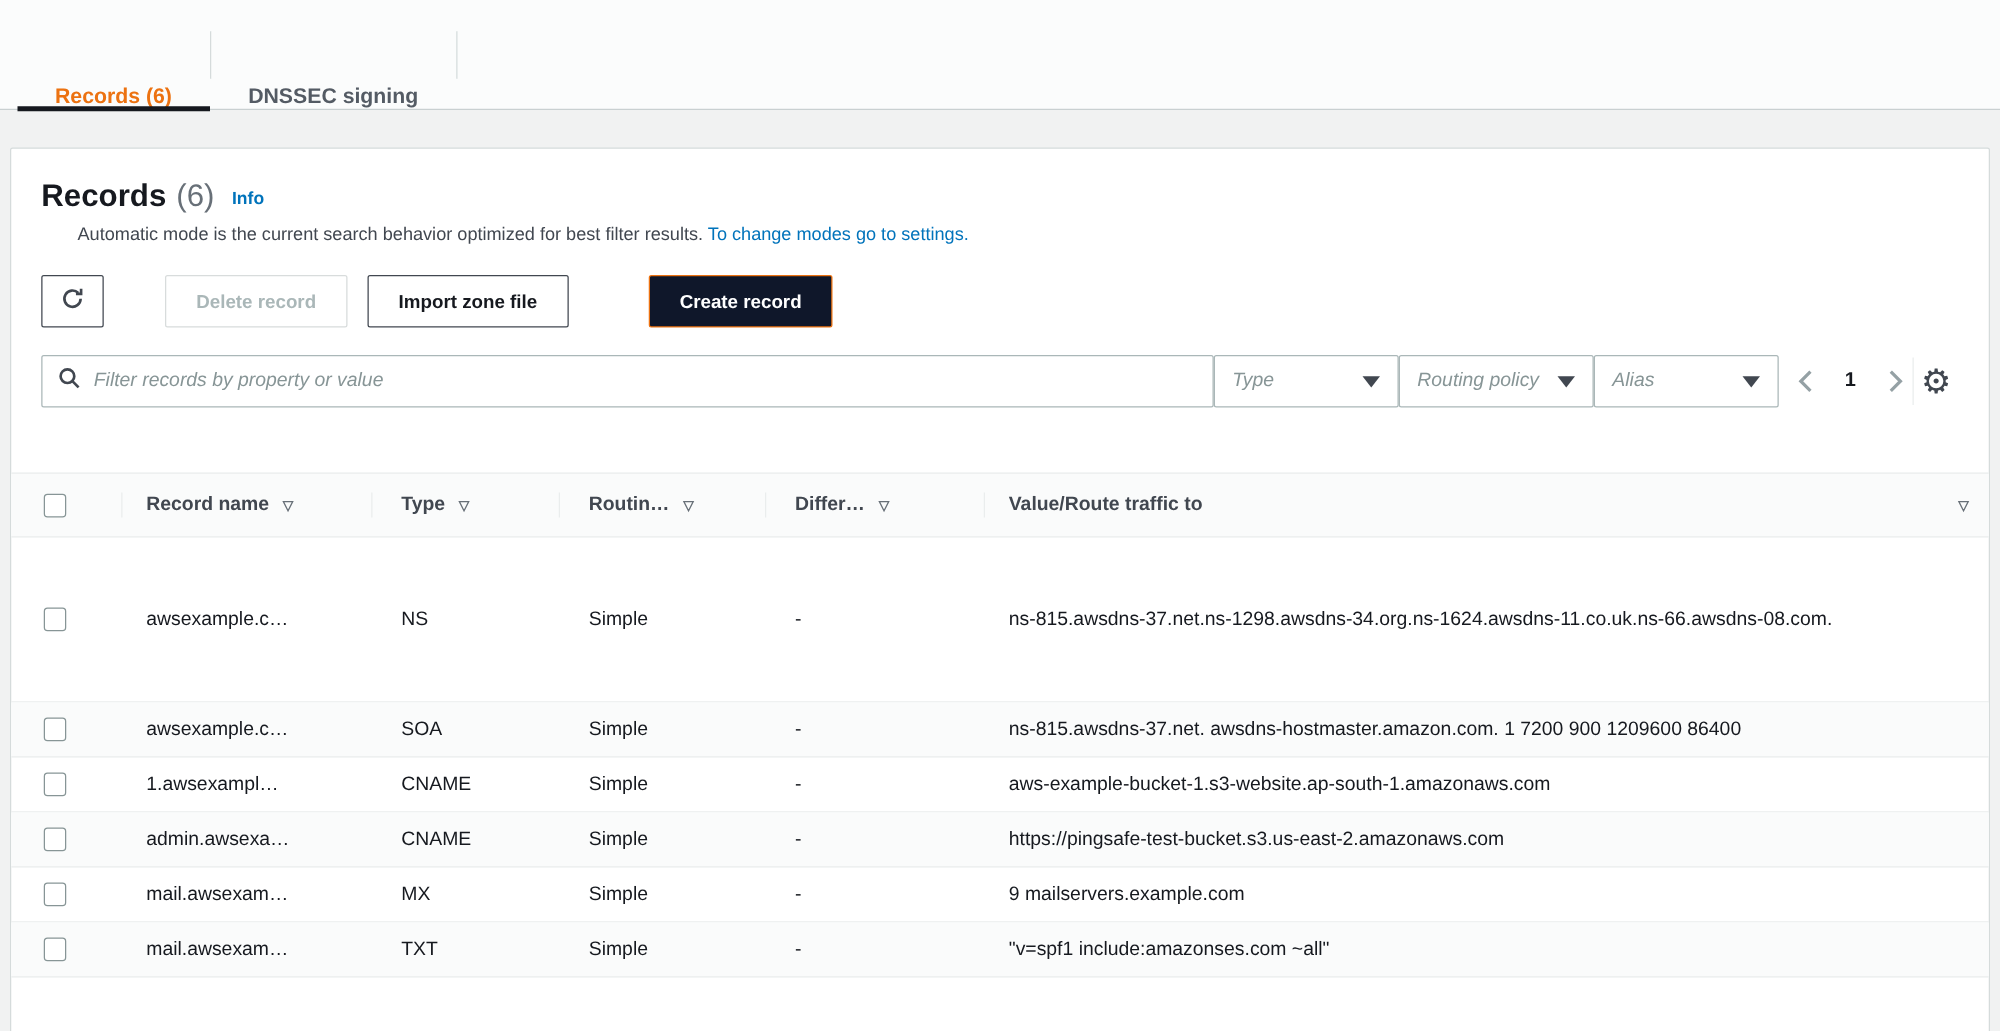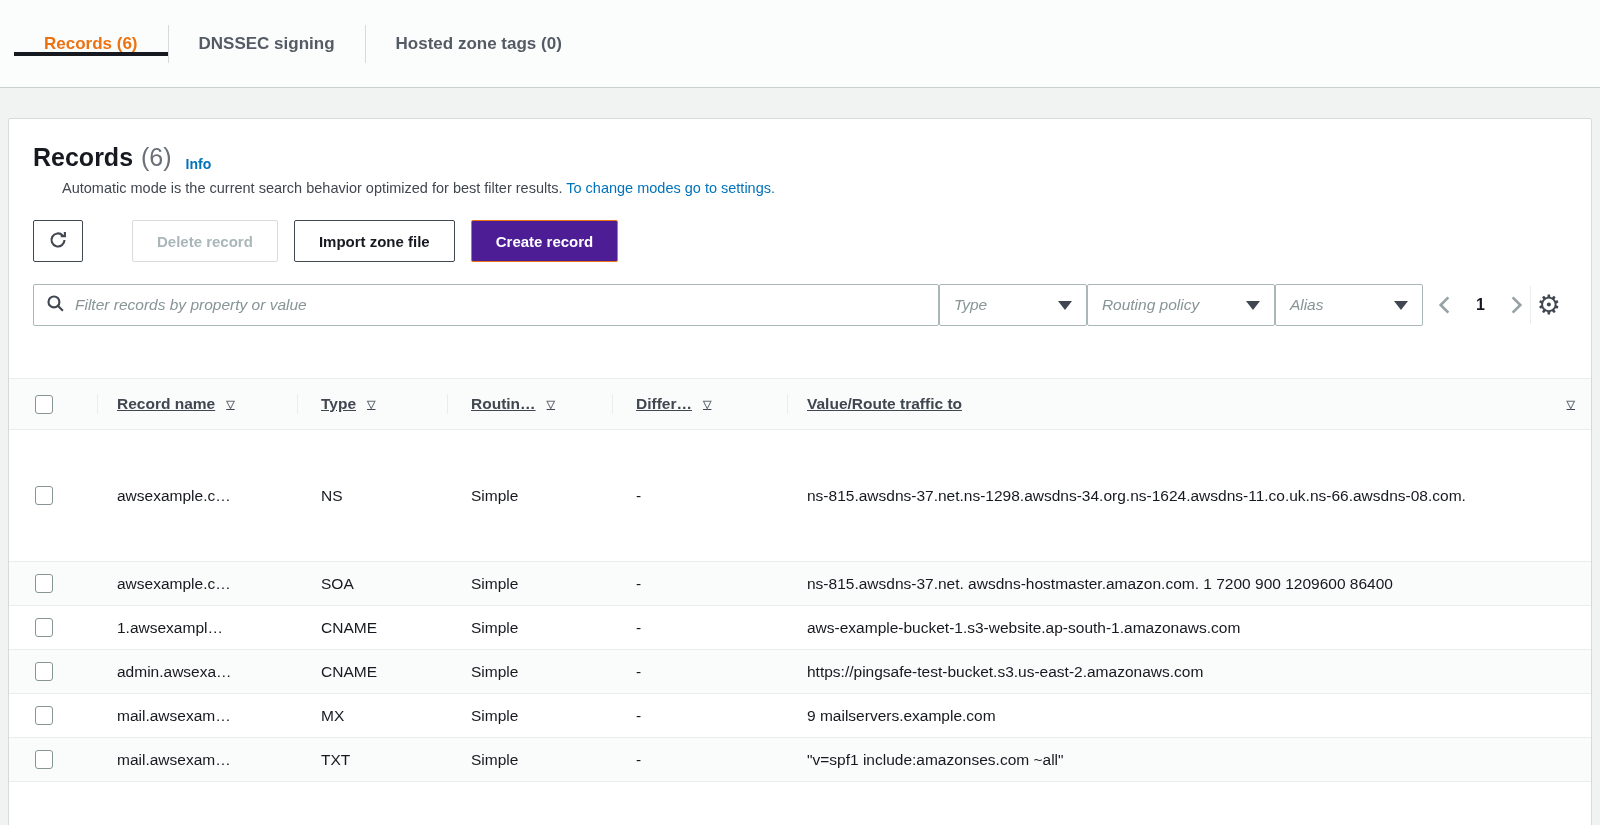--- a/index.html
+++ b/index.html
@@ -6,21 +6,21 @@
   html, body { width: 1600px; height: 825px; overflow: hidden; }
   body {
     font-family: "Liberation Sans", sans-serif;
     background: #f1f2f2;
     color: #16191f;
   }
 
   
   .tabbar {
     display: flex;
-    align-items: center;
+    align-items: flex-end;
     height: 88px;
     padding-left: 14px;
     background: #fbfcfc;
     border-bottom: 1px solid #c9d0d1;
   }
   .tab {
     position: relative;
     display: flex;
     align-items: center;
     padding: 0 30px;
@@ -42,21 +42,21 @@
 
   
   .panel {
     margin: 30px 8px 0 8px;
     background: #ffffff;
     border: 1px solid #d5dbdb;
     border-radius: 2px;
     height: 760px;
   }
   .panel-head { padding: 24px 22px 0 24px; }
-  .title-row { display: flex; align-items: flex-end; }
+  .title-row { display: flex; align-items: center; }
   .title { font-size: 25px; font-weight: bold; color: #16191f; }
   .title-count { font-size: 25px; font-weight: normal; color: #687078; margin-left: 8px; }
   .info-link { font-size: 14px; font-weight: bold; color: #0073bb; margin-left: 14px; cursor: pointer; }
   .desc { margin-top: 8px; font-size: 14.5px; color: #414750; margin-left: 29px; }
   .desc .link { color: #0073bb; cursor: pointer; }
 
   
   .actions { display: flex; gap: 16px; margin-top: 24px; padding: 0 22px 0 24px; }
   .btn {
     height: 42px;
@@ -65,21 +65,21 @@
     font-family: "Liberation Sans", sans-serif;
     font-size: 15px;
     font-weight: bold;
     padding: 0 24px;
     cursor: pointer;
     display: flex; align-items: center; justify-content: center;
   }
   .btn-icon { width: 50px; padding: 0; border: 1px solid #414750; }
   .btn-disabled { border: 1px solid #d8dcdc; color: #aab7b8; cursor: default; margin-left: 33px; }
   .btn-normal { border: 1px solid #414750; color: #16191f; }
-  .btn-primary { background: #4c1d95; border: 1px solid #ec7211; color: #ffffff; }
+  .btn-primary { background: #0f172a; border: 1px solid #ec7211; color: #ffffff; margin-left: 48px; }
 
   
   .filter-row {
     display: flex; align-items: center; gap: 0;
     margin-top: 22px; padding: 0 22px 0 24px; justify-content: flex-end;
   }
   .searchbox {
     flex: 1;
     height: 42px;
     border: 1px solid #aab7b8;
@@ -100,21 +100,21 @@
     height: 42px;
     border: 1px solid #aab7b8;
     border-radius: 2px;
     background: #fff;
     display: flex; align-items: center; justify-content: space-between;
     padding: 0 14px;
     font-size: 15.5px; font-style: italic; color: #879596;
     cursor: pointer; white-space: nowrap;
   }
   .sel-type { width: 148px; }
-  .sel-routing { width: 188px; }
+  .sel-routing { width: 156px; }
   .sel-alias { width: 148px; }
   .caret-down {
     width: 0; height: 0; margin-left: 10px;
     border-left: 7px solid transparent;
     border-right: 7px solid transparent;
     border-top: 9px solid #414750;
   }
   .pager { display: flex; align-items: center; gap: 24px; margin-left: 14px; }
   .pg-chev { cursor: pointer; display: flex; align-items: center; }
   .pg-num { font-size: 16px; font-weight: bold; color: #16191f; cursor: pointer; }
@@ -134,21 +134,21 @@
     border-bottom: 1px solid #eaeded;
     font-weight: bold; font-size: 15.5px; color: #414750;
   }
   .cell { flex: none; display: flex; align-items: center; }
   .c-check { width: 88px; padding-left: 26px; }
   .c-name  { width: 200px; padding-left: 20px; }
   .c-type  { width: 150px; padding-left: 24px; }
   .c-rout  { width: 165px; padding-left: 24px; }
   .c-diff  { width: 175px; padding-left: 24px; }
   .c-value { flex: 1; min-width: 0; padding-left: 20px; padding-right: 16px; }
-  .thead .cell { position: relative; height: 100%; text-decoration: underline; }
+  .thead .cell { position: relative; height: 100%; }
   .thead .cell + .cell::before {
     content: ""; position: absolute; left: 0; top: 15px; bottom: 15px;
     width: 1px; background: #eaeded;
   }
   .sort-caret { font-size: 11px; color: #687078; margin-left: 11px; font-style: normal; }
   .c-value.hdr { justify-content: space-between; }
 
   .checkbox {
     width: 18px; height: 19px;
     border: 1px solid #879596;
@@ -164,21 +164,20 @@
   .val-clip { white-space: nowrap; overflow: hidden; display: block; }
 </style>
 </head>
 <body>
 
 <div class="tabbar">
   <div class="tab active">Records (6)</div>
   <div class="tab-sep"></div>
   <div class="tab">DNSSEC signing</div>
   <div class="tab-sep"></div>
-  <div class="tab">Hosted zone tags (0)</div>
 </div>
 
 <div class="panel">
 
   <div class="panel-head">
     <div class="title-row">
       <span class="title">Records</span>
       <span class="title-count">(6)</span>
       <span class="info-link">Info</span>
     </div>

